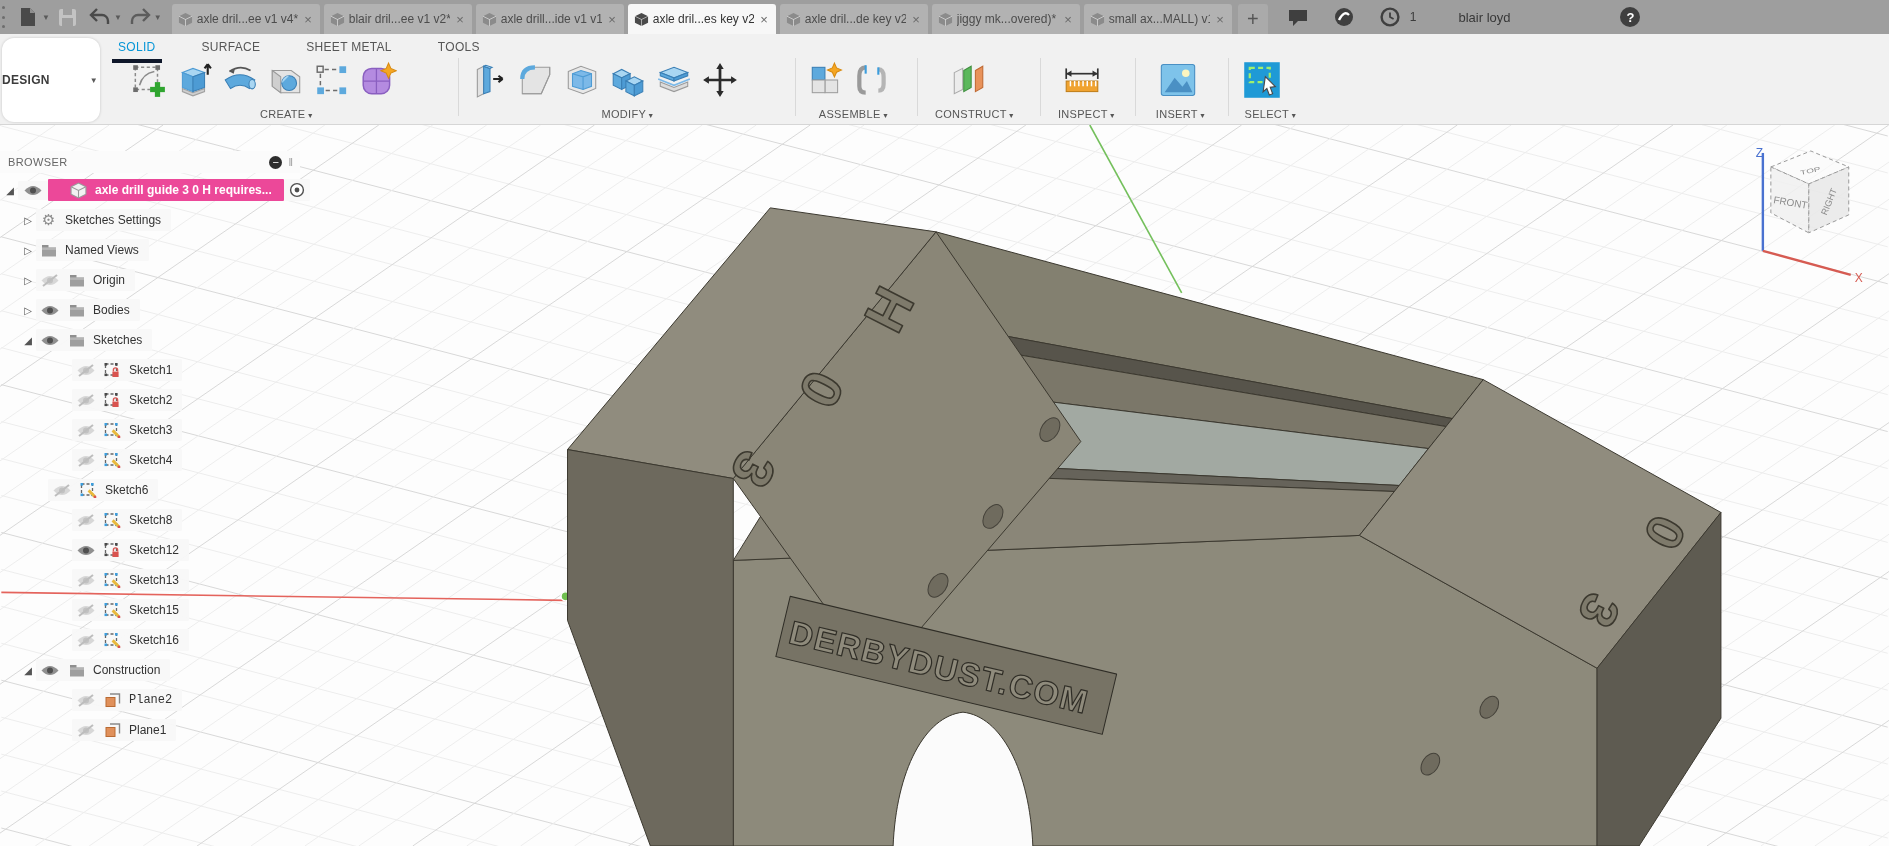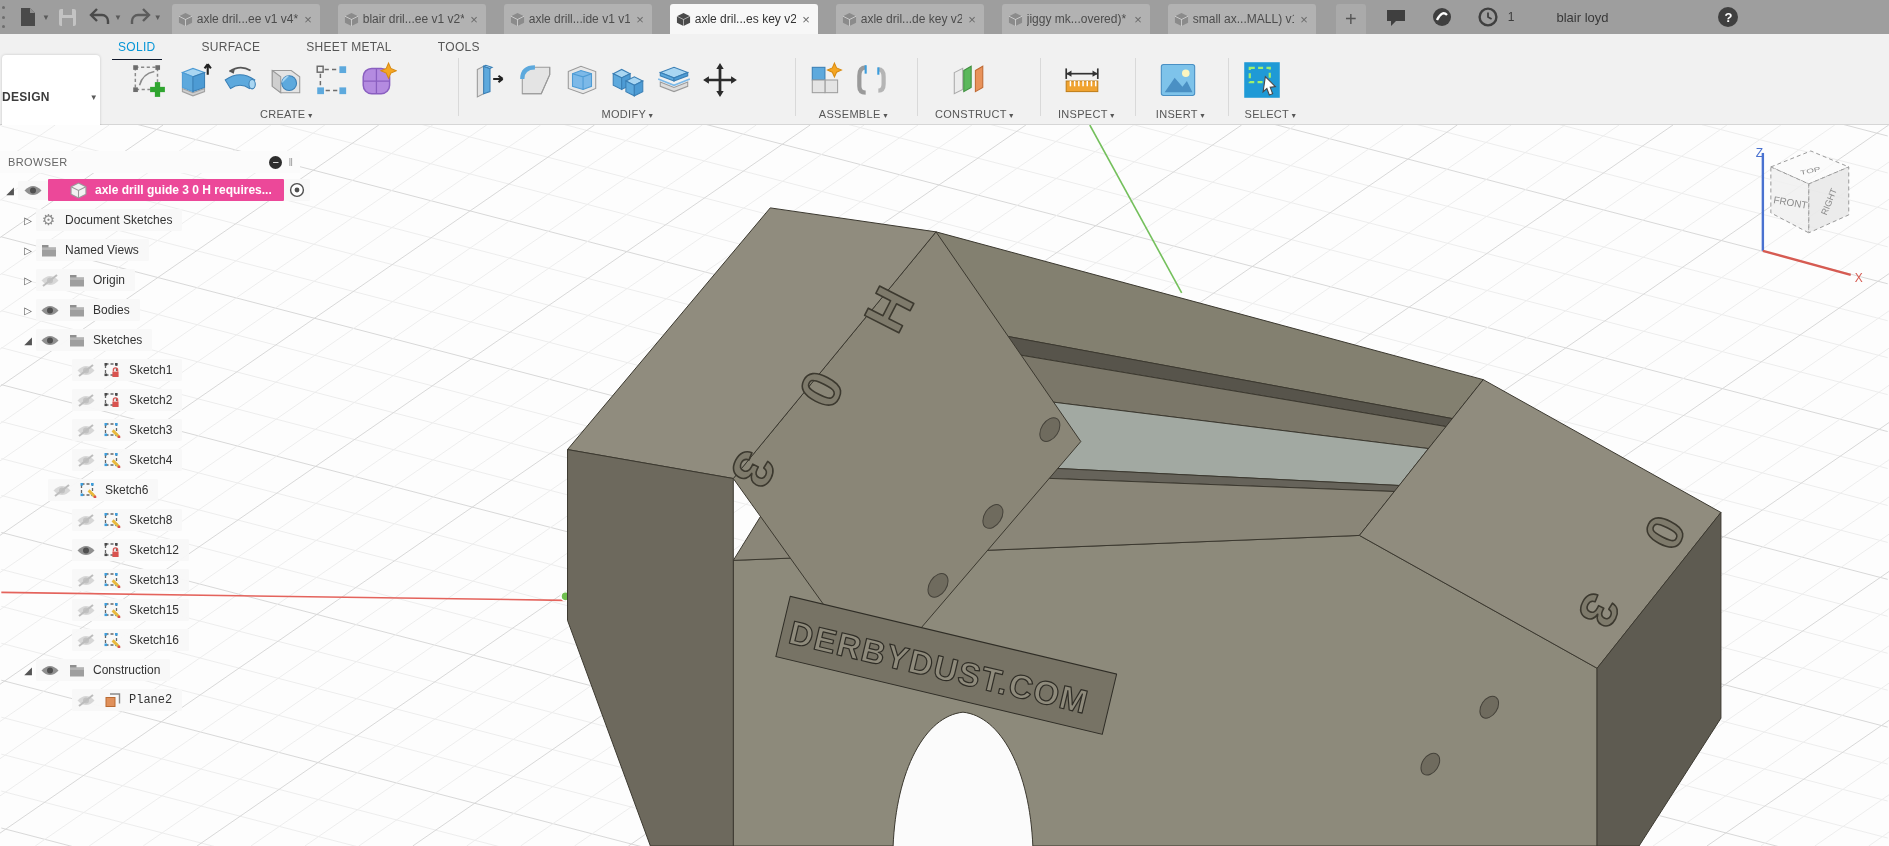--- a/index.html
+++ b/index.html
@@ -6,36 +6,36 @@
   #stage{position:relative;width:1889px;height:846px;background:#fdfdfd;overflow:hidden;}
 
   
   .appbar{position:absolute;left:0;top:0;width:1889px;height:34px;background:#9e9e9e;display:flex;align-items:center;}
   .grip{width:10px;height:22px;margin-left:2px;display:flex;flex-direction:column;justify-content:space-between;padding:2px 0;}
   .grip i{display:block;width:3px;height:3px;border-radius:50%;background:#6d6d6d;}
   .bar-ic{width:26px;height:26px;margin:0 3px;display:flex;align-items:center;justify-content:center;}
   .bar-ic svg{display:block;}
   .caret{font-size:8px;color:#5a5a5a;margin:0 2px 0 -2px;}
   .doc-tabs{display:flex;height:34px;align-items:flex-end;margin-left:8px;}
-  .doc-tab{width:148px;height:30px;margin-right:18px;background:#b2b2b2;border-radius:3px 3px 0 0;display:flex;align-items:center;padding:0 6px;box-sizing:border-box;font-size:12px;color:#4c4c4c;white-space:nowrap;overflow:hidden;}
+  .doc-tab{width:148px;height:30px;margin-right:4px;background:#b2b2b2;border-radius:3px 3px 0 0;display:flex;align-items:center;padding:0 6px;box-sizing:border-box;font-size:12px;color:#4c4c4c;white-space:nowrap;overflow:hidden;}
   .doc-tab.active{background:#f7f7f7;color:#333;}
   .doc-tab .tlabel{flex:1;overflow:hidden;text-overflow:clip;margin:0 4px;}
   .doc-tab .x{font-size:13px;color:#6a6a6a;padding:0 2px;}
   .newtab{width:30px;height:30px;margin-left:2px;background:#aaa;border-radius:3px 3px 0 0;color:#555;font-size:20px;display:flex;align-items:center;justify-content:center;align-self:flex-end;}
   .appbar-right{margin-left:14px;display:flex;align-items:center;gap:14px;}
   .jobcount{color:#3c3c3c;font-size:12px;margin-left:-10px;}
   .username{color:#383838;font-size:13px;margin-left:28px;}
   .help{margin-left:96px;margin-right:10px;width:20px;height:20px;border-radius:50%;background:#3f3f3f;color:#fff;font-weight:bold;font-size:13px;display:flex;align-items:center;justify-content:center;}
 
   
   .toolbar{position:absolute;left:0;top:34px;width:1889px;height:90px;background:#f1f1f1;border-bottom:1px solid #d6d6d6;}
-  .design-panel{position:absolute;left:2px;top:4px;width:98px;height:84px;background:#fff;border-radius:4px;box-shadow:0 0 3px rgba(0,0,0,.18);display:flex;align-items:center;justify-content:space-between;font-size:12px;font-weight:bold;color:#3c3c3c;letter-spacing:.3px;margin-top:17px;}
+  .design-panel{position:absolute;left:2px;top:4px;width:98px;height:84px;background:#fff;border-radius:12px;box-shadow:0 0 3px rgba(0,0,0,.18);display:flex;align-items:center;justify-content:space-between;font-size:12px;font-weight:bold;color:#3c3c3c;letter-spacing:.3px;}
   .ribbon-tabs{position:absolute;left:112px;top:4px;display:flex;gap:34px;font-size:12px;color:#565656;}
   .rtab{padding:2px 6px 5px 6px;letter-spacing:.3px;}
-  .rtab.active{color:#0696d7;border-bottom:1px solid #0f172a;}
+  .rtab.active{color:#0696d7;border-bottom:4px solid #0f172a;}
   .tool-row{position:absolute;top:24px;left:0;height:46px;}
   .tgroup{position:absolute;top:0;display:flex;gap:6px;align-items:center;}
   .ticon{width:40px;height:44px;display:flex;align-items:center;justify-content:center;}
   .ticon svg{display:block;}
   .tdivider{position:absolute;top:24px;width:1px;height:58px;background:#d9d9d9;}
   .glabel{position:absolute;top:74px;font-size:11px;color:#565656;text-align:center;letter-spacing:.3px;}
   .glabel .caret{font-size:7px;color:#565656;}
 
   
   .viewport{position:absolute;left:0;top:125px;width:1889px;height:721px;background:#fdfdfd;}
@@ -585,21 +585,21 @@
                 <circle cx="8" cy="8" r="2.4" fill="#4f4f4f"></circle>
               </svg>
             </span>
           </div>
           <div class="brow" style="padding-left: 20px;">
             <span class="tri">▷</span>
             <span class="chip">
               <span class="ricon">
                 <span class="gearglyph">⚙</span>
               </span>
-              <span>Document Sketches</span>
+              <span>Sketches Settings</span>
             </span>
           </div>
           <div class="brow" style="padding-left: 20px;">
             <span class="tri">▷</span>
             <span class="chip">
               <span class="ricon">
                 <svg width="16" height="13" viewBox="0 0 16 13">
                   <rect x="1" y="1" width="6.5" height="4" fill="#8f8f8f"></rect>
                   <path d="M1 3.5 h14 V12.5 H1 Z" fill="#9e9e9e"></path>
                   <rect x="1" y="3.5" width="14" height="2.4" fill="#b5b5b5"></rect>
@@ -933,16 +933,35 @@
               </span>
               <span class="ricon">
                 <svg width="16" height="16" viewBox="0 0 16 16">
                   <path d="M5 2 h9.5 v9.5" fill="none" stroke="#8a8a8a" stroke-width="1.4"></path>
                   <rect x="1" y="5.5" width="9" height="9" fill="#e0905a" stroke="#b96a33"></rect>
                 </svg>
               </span>
               <span>Plane2</span>
             </span>
           </div>
+          <div class="brow" style="padding-left: 56px;">
+            <span class="tri"></span>
+            <span class="chip">
+              <span style="display:inline-flex">
+                <svg class="eye" viewBox="0 0 20 13">
+                  <path d="M1.5 6.5 Q10 -2.5 18.5 6.5 Q10 15.5 1.5 6.5 Z" fill="#d7d7d7"></path>
+                  <circle cx="10" cy="6.5" r="3" fill="#c2c2c2"></circle>
+                  <line x1="3" y1="12" x2="17" y2="1" stroke="#bdbdbd" stroke-width="2"></line>
+                </svg>
+              </span>
+              <span class="ricon">
+                <svg width="16" height="16" viewBox="0 0 16 16">
+                  <path d="M5 2 h9.5 v9.5" fill="none" stroke="#8a8a8a" stroke-width="1.4"></path>
+                  <rect x="1" y="5.5" width="9" height="9" fill="#e0905a" stroke="#b96a33"></rect>
+                </svg>
+              </span>
+              <span>Plane1</span>
+            </span>
+          </div>
         </div>
     </div>
   </div>
 </div>
 
 </body></html>

